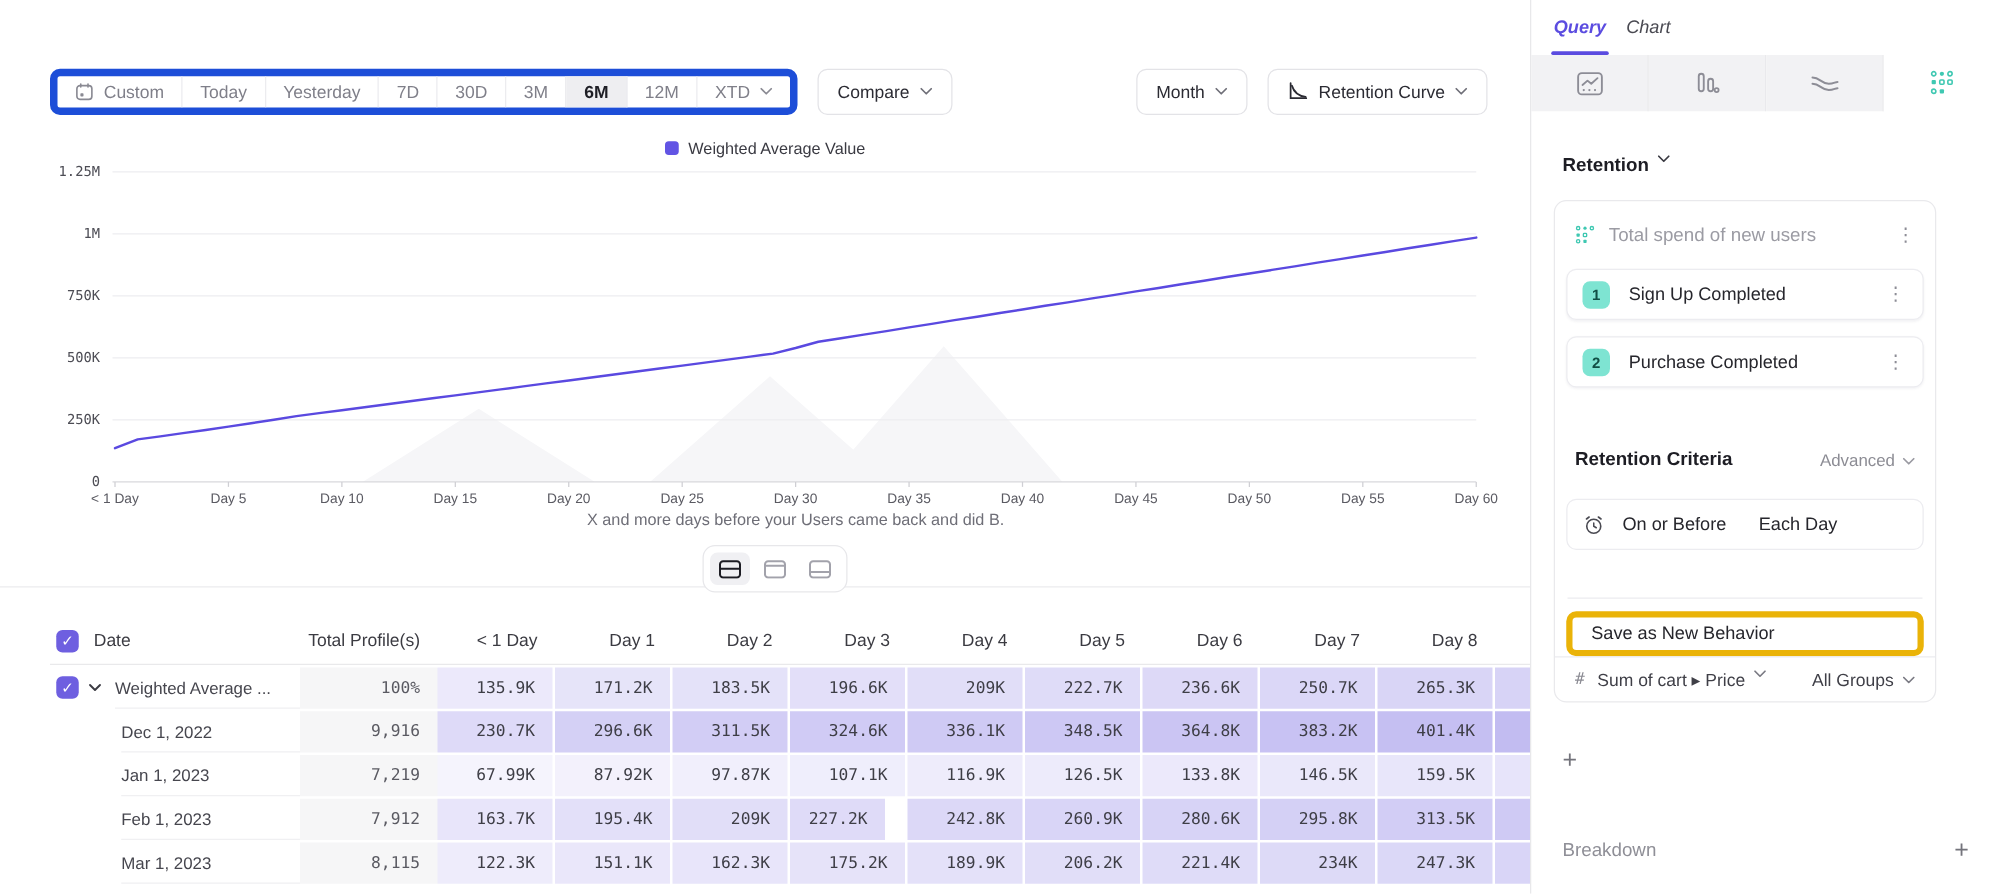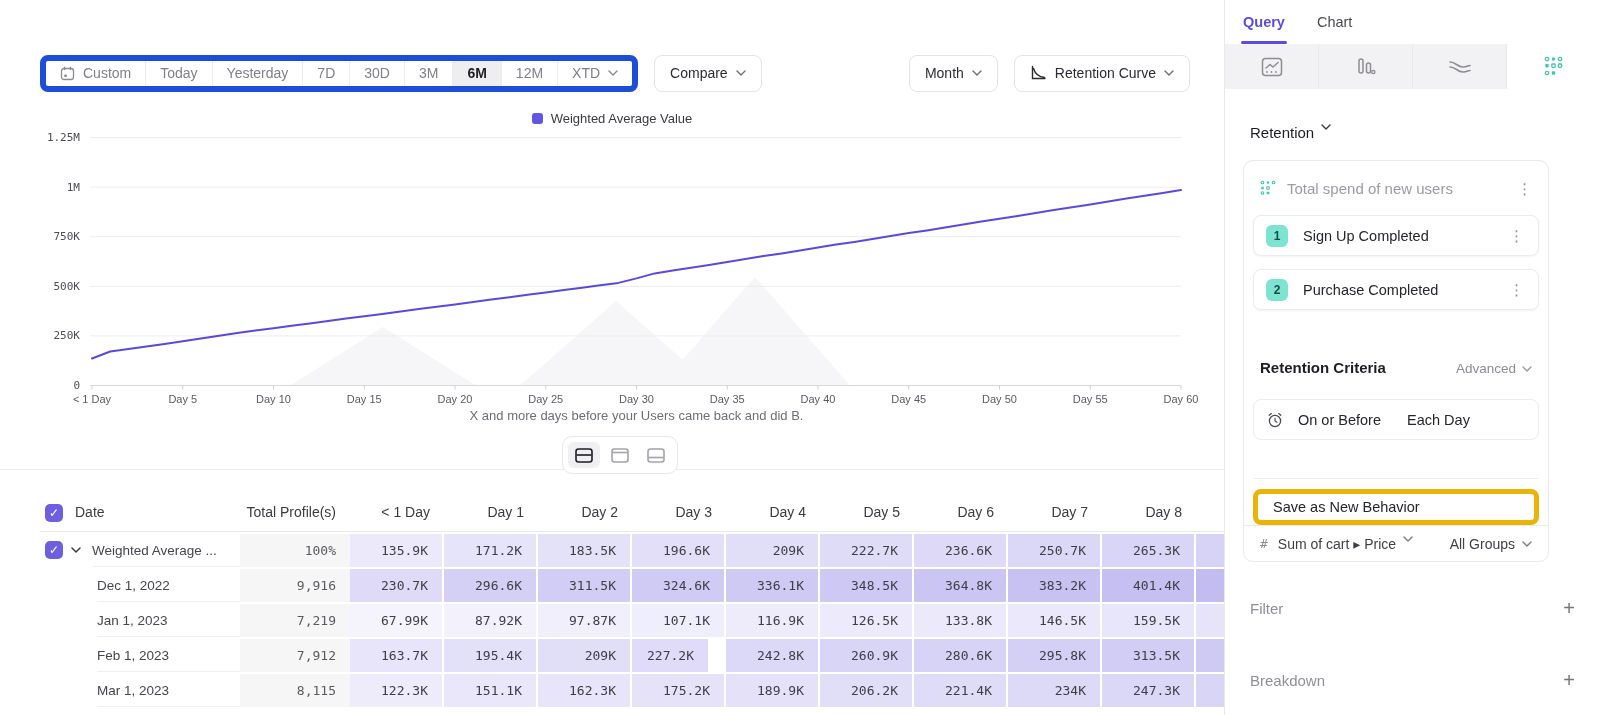--- a/index.html
+++ b/index.html
@@ -34,28 +34,28 @@
   #table .h-border { position:absolute; left:40px; right:0; top:36px; height:1px; background:#e9e9eb; }
   #table .num { text-align:right; padding-right:14px; }
   #table .cell { position:absolute; height:33px; line-height:33px; font-size:13px; }
   #table .val { font-family:"DejaVu Sans Mono", monospace; color:#3e3e46; text-align:right; padding-right:14px; }
   #table .tot { background:#f6f6f7; font-family:"DejaVu Sans Mono", monospace; color:#5a5a62; text-align:right; padding-right:14px; }
   #table .datec { color:#46464e; font-size:13.5px; border-bottom:1px solid #f0f0f2; }
   .checkbox { position:absolute; width:18px; height:18px; border-radius:5px; display:flex; align-items:center; justify-content:center; color:#fff; font-size:12px; cursor:pointer; }
 
   
   .sidebar { position:absolute; right:0; top:0; width:376px; height:715px; border-left:1px solid #e8e8ea; background:#fff; }
-  .tabs { position:absolute; left:16px; top:0; height:44px; display:flex; gap:28px; }
+  .tabs { position:absolute; left:16px; top:0; height:44px; display:flex; gap:12px;font-style:italic; }
   .tab { display:flex; align-items:center; font-size:14.5px; color:#4a4a52; position:relative; cursor:pointer; padding:0 2px; }
   .tab.active { color:#5b4ce0; font-weight:bold; }
   .tab.active::after { content:""; position:absolute; left:0; right:0; bottom:0; height:3px; border-radius:2px; background:#5b4ce0; }
   .icon-row { position:absolute; left:0; top:44px; width:375px; height:45px; display:flex; }
   .icon-cell { flex:1; background:#f2f2f4; border-right:1px solid #e9e9ec; display:flex; align-items:center; justify-content:center; cursor:pointer; }
   .icon-cell.active { background:#fff; border-right:none; }
-  .section-head { position:absolute; left:25px; top:124px; display:flex; align-items:flex-start; gap:7px; font-size:15px; font-weight:normal; color:#1d1d24; cursor:pointer; }
+  .section-head { position:absolute; left:25px; top:124px; display:flex; align-items:flex-start; gap:7px; font-size:15px; font-weight:bold; color:#1d1d24; cursor:pointer; }
 
   .qcard { position:absolute; left:18px; top:160px; width:306px; height:402px; border:1px solid #e9e9ec; border-radius:10px; }
   .qhead { position:absolute; left:16px; right:12px; top:12px; height:30px; display:flex; align-items:center; gap:11px; }
   .qtitle { font-size:15px; color:#9b9ba3; flex:1; }
   .kebab { color:#8d8d96; font-size:15px; line-height:1; cursor:pointer; padding:2px 4px; }
   .step { position:absolute; left:9px; right:9px; height:41px; border:1px solid #ececf0; border-radius:8px; box-shadow:0 1px 2px rgba(25,25,50,0.05); display:flex; align-items:center; gap:15px; padding:0 10px 0 12px; background:#fff; }
   .step-badge { width:22px; height:22px; border-radius:6px; background:#7ee4d2; color:#114f45; font-size:12px; font-weight:bold; display:flex; align-items:center; justify-content:center; }
   .step-label { font-size:14.5px; color:#26262c; flex:1; }
   .crit-label { position:absolute; left:16px; top:198px; font-size:15px; font-weight:bold; color:#1d1d24; }
   .advanced { position:absolute; right:16px; top:200px; display:flex; align-items:center; gap:6px; font-size:13.5px; color:#8c8c94; cursor:pointer; }
@@ -414,20 +414,19 @@
         <span id="chev-groups">
             <svg width="10" height="6" viewBox="0 0 10 6" style="display:block">
               <path d="M1 1l4 4 4-4" fill="none" stroke="#7b7b84" stroke-width="1.4" stroke-linecap="round" stroke-linejoin="round"></path>
             </svg>
           </span>
       </span>
     </div>
   </div>
 
   <div class="side-row" style="top:598px;">
-    <span class="lbl">Filter</span>
     <span class="plus">+</span>
   </div>
   <div class="side-row" style="top:670px;">
     <span class="lbl">Breakdown</span>
     <span class="plus">+</span>
   </div>
 </div>
 
 </body></html>

